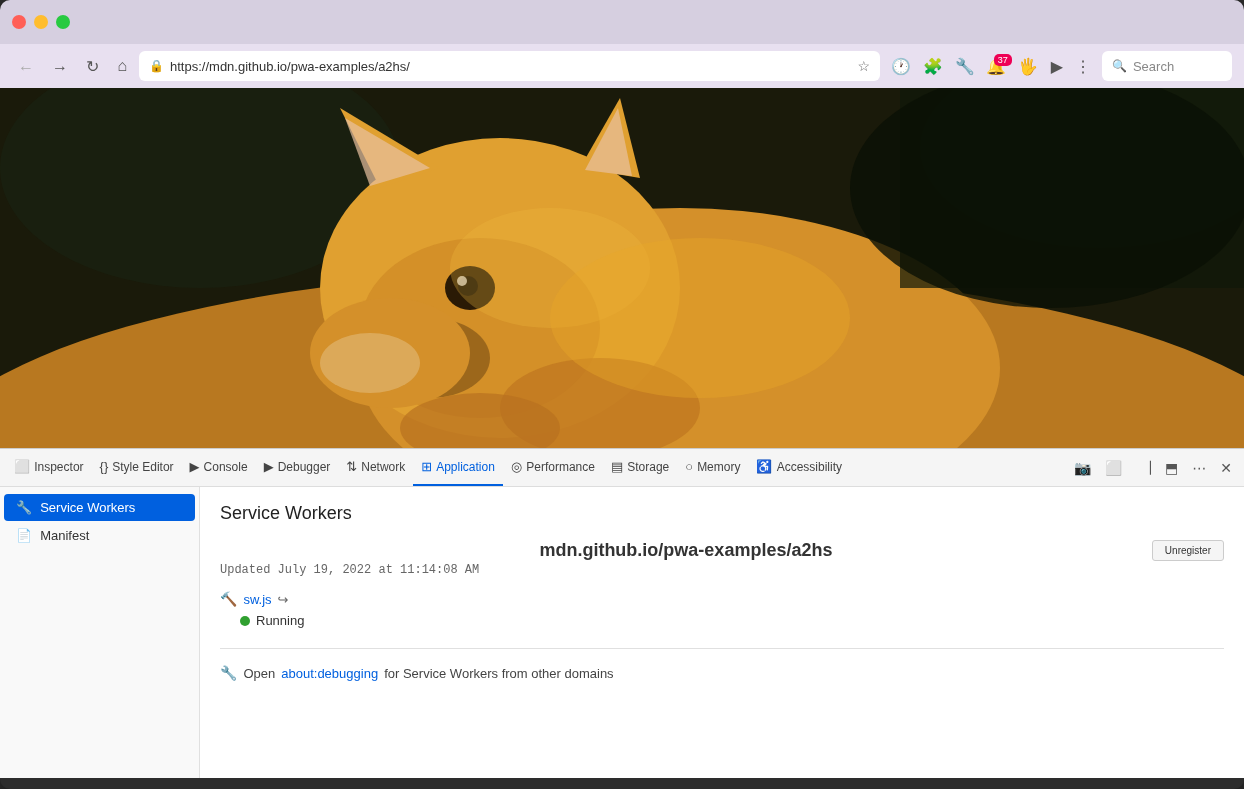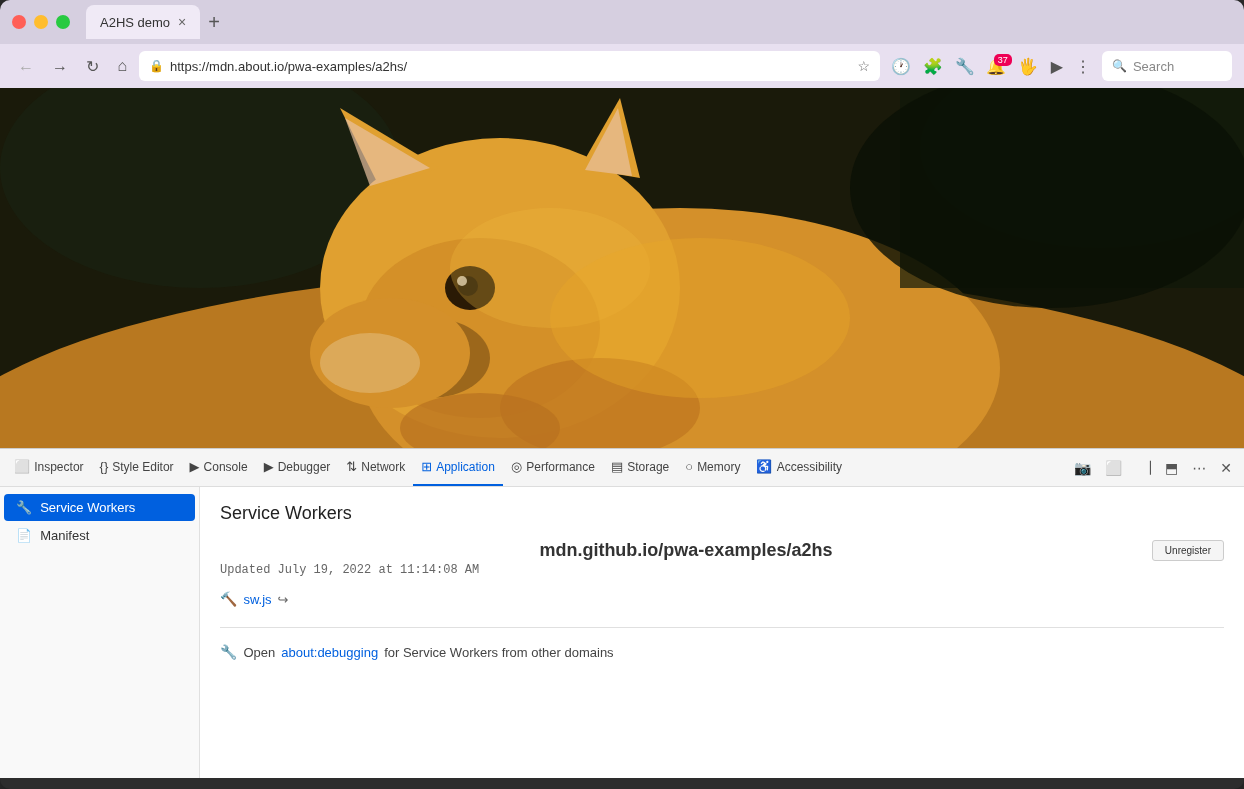--- a/index.html
+++ b/index.html
@@ -90,37 +90,30 @@
 <body>
 
 <div class="browser-window">
 
   <div class="title-bar">
     <div class="window-controls">
       <button class="window-btn btn-close"></button>
       <button class="window-btn btn-minimize"></button>
       <button class="window-btn btn-maximize"></button>
     </div>
-    <div class="tab-bar">
-      <div class="tab">
-        <span class="tab-title">A2HS demo</span>
-        <span class="tab-close">×</span>
-      </div>
-      <span class="tab-new">+</span>
-    </div>
   </div>
 
   <div class="nav-bar">
     <button class="nav-btn disabled">←</button>
     <button class="nav-btn">→</button>
     <button class="nav-btn">↻</button>
     <button class="nav-btn">⌂</button>
     <div class="address-bar">
       <span class="address-icon">🔒</span>
-      <span class="address-text">https://mdn.about.io/pwa-examples/a2hs/</span>
+      <span class="address-text">https://mdn.github.io/pwa-examples/a2hs/</span>
       <span class="address-star">☆</span>
     </div>
     <div class="nav-icons">
       <button class="nav-icon-btn">🕐</button>
       <button class="nav-icon-btn">🧩</button>
       <button class="nav-icon-btn">🔧</button>
       <button class="nav-icon-btn">
         🔔
         <span class="badge">37</span>
       </button>
@@ -255,20 +248,24 @@
             </div>
             <button class="unregister-btn">Unregister</button>
           </div>
 
           <div class="sw-file-row">
             <span class="sw-hammer-icon">🔨</span>
             <a class="sw-file-link">sw.js</a>
             <span class="sw-arrow">↪</span>
           </div>
 
+          <div class="sw-status-row">
+            <span class="sw-dot"></span>
+            <span class="sw-running">Running</span>
+          </div>
 
           <hr class="sw-divider">
 
           <div class="sw-debug-row">
             <span class="sw-wrench">🔧</span>
             <span>Open</span>
             <a class="sw-debug-link">about:debugging</a>
             <span>for Service Workers from other domains</span>
           </div>
         </div>

